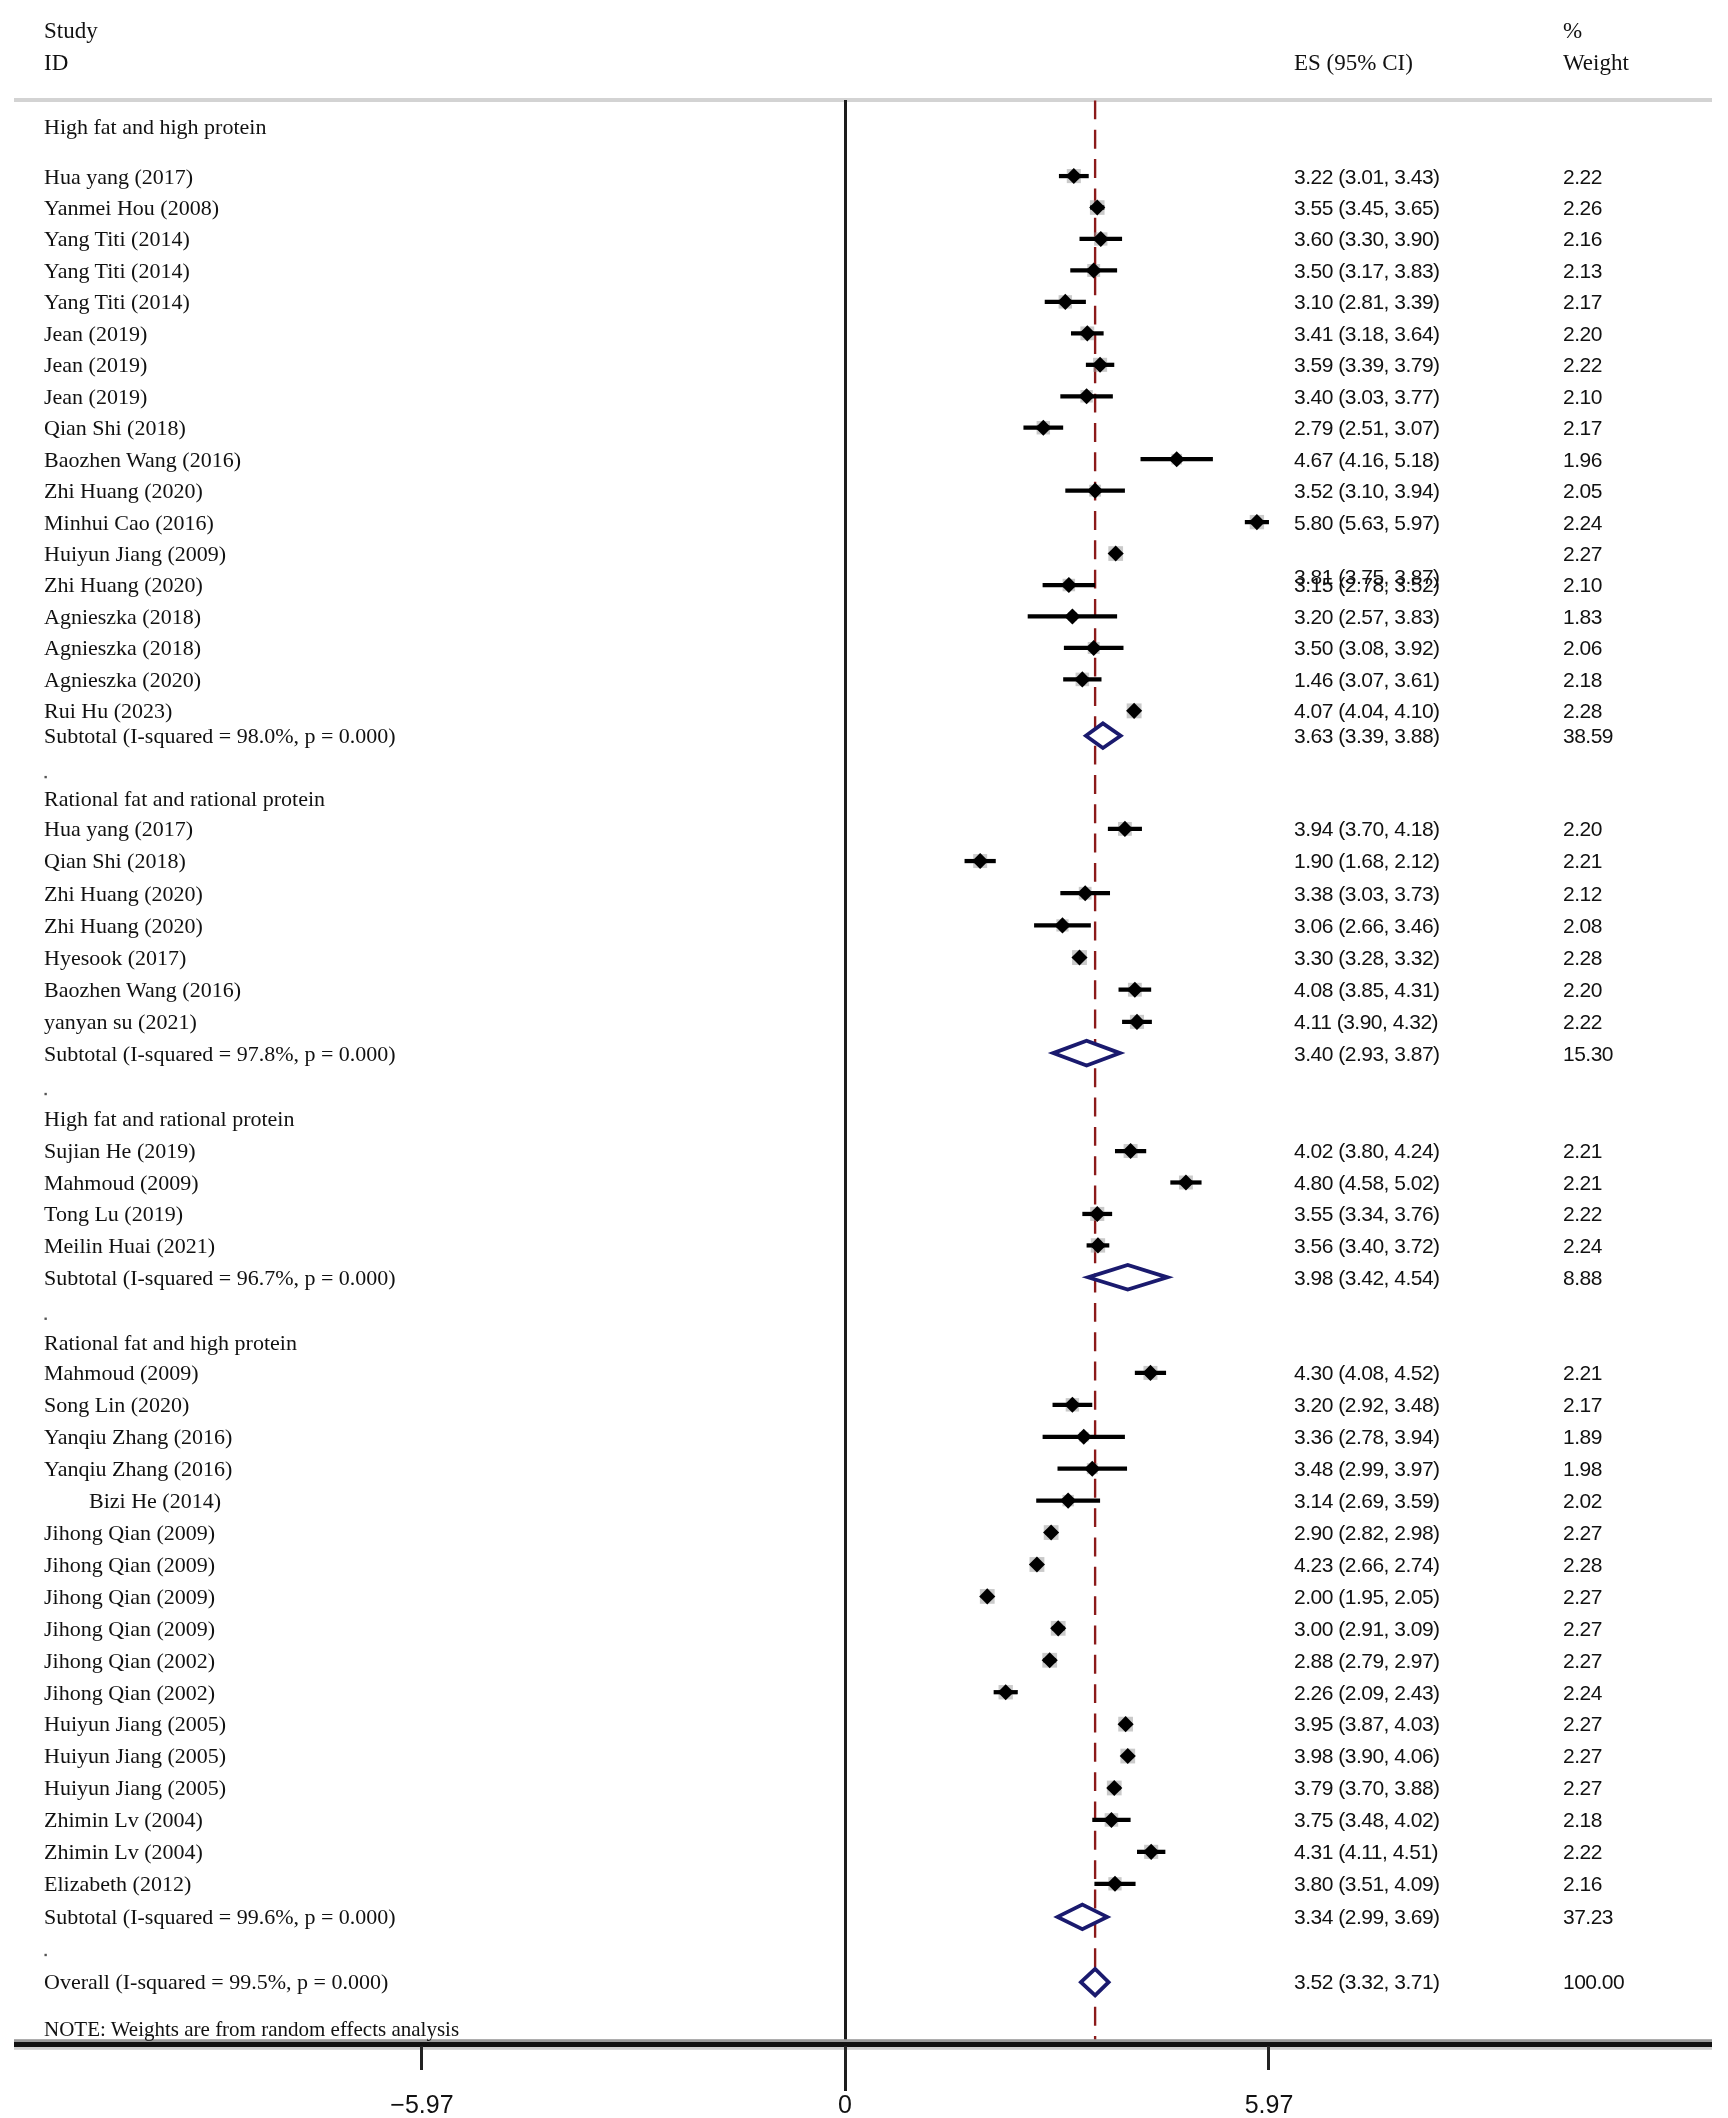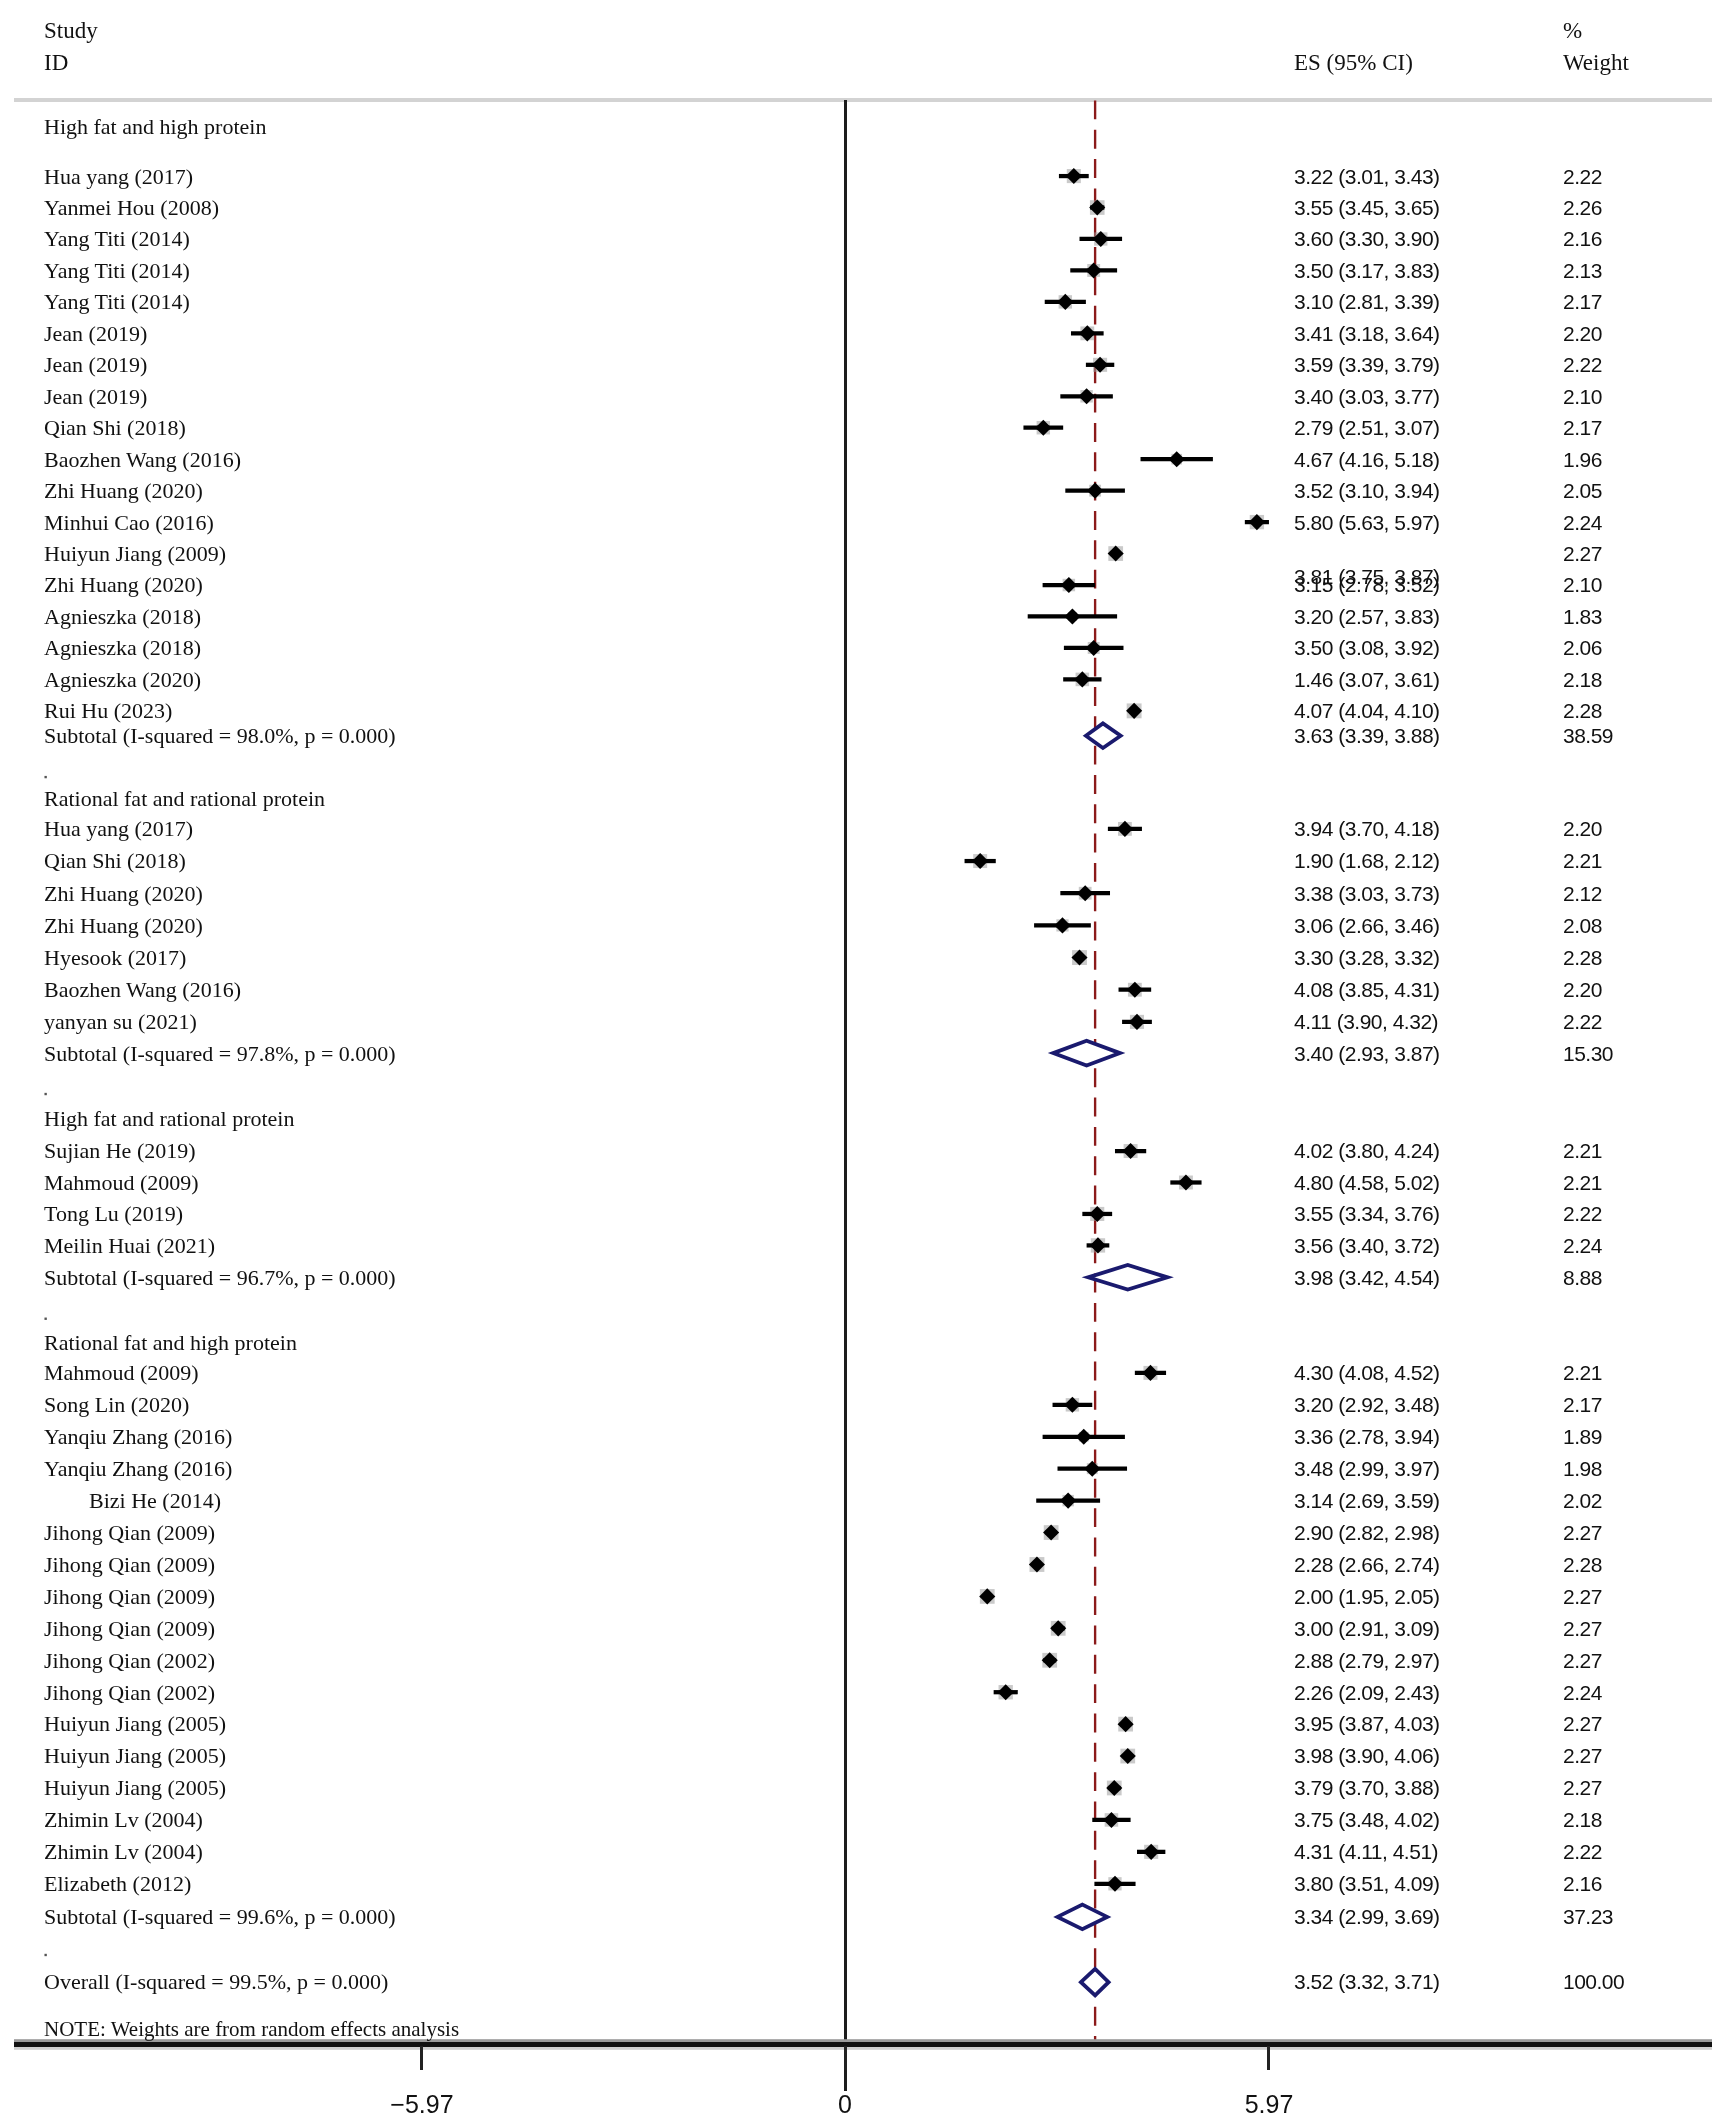--- a/index.html
+++ b/index.html
@@ -143,21 +143,21 @@
       <div class="txt " style="left: 44px; top: 1458px;">Yanqiu Zhang (2016)</div>
       <div class="txt num" style="left: 1294px; top: 1458px;">3.48 (2.99, 3.97)</div>
       <div class="txt num" style="left: 1563px; top: 1458px;">1.98</div>
       <div class="txt " style="left: 44px; top: 1490px; margin-left: 45px;">Bizi He (2014)</div>
       <div class="txt num" style="left: 1294px; top: 1490px;">3.14 (2.69, 3.59)</div>
       <div class="txt num" style="left: 1563px; top: 1490px;">2.02</div>
       <div class="txt " style="left: 44px; top: 1522px;">Jihong Qian (2009)</div>
       <div class="txt num" style="left: 1294px; top: 1522px;">2.90 (2.82, 2.98)</div>
       <div class="txt num" style="left: 1563px; top: 1522px;">2.27</div>
       <div class="txt " style="left: 44px; top: 1554px;">Jihong Qian (2009)</div>
-      <div class="txt num" style="left: 1294px; top: 1554px;">2.28 (2.66, 2.74)</div>
+      <div class="txt num" style="left: 1294px; top: 1554px;">4.23 (2.66, 2.74)</div>
       <div class="txt num" style="left: 1563px; top: 1554px;">2.28</div>
       <div class="txt " style="left: 44px; top: 1586px;">Jihong Qian (2009)</div>
       <div class="txt num" style="left: 1294px; top: 1586px;">2.00 (1.95, 2.05)</div>
       <div class="txt num" style="left: 1563px; top: 1586px;">2.27</div>
       <div class="txt " style="left: 44px; top: 1618px;">Jihong Qian (2009)</div>
       <div class="txt num" style="left: 1294px; top: 1618px;">3.00 (2.91, 3.09)</div>
       <div class="txt num" style="left: 1563px; top: 1618px;">2.27</div>
       <div class="txt " style="left: 44px; top: 1650px;">Jihong Qian (2002)</div>
       <div class="txt num" style="left: 1294px; top: 1650px;">2.88 (2.79, 2.97)</div>
       <div class="txt num" style="left: 1563px; top: 1650px;">2.27</div>

